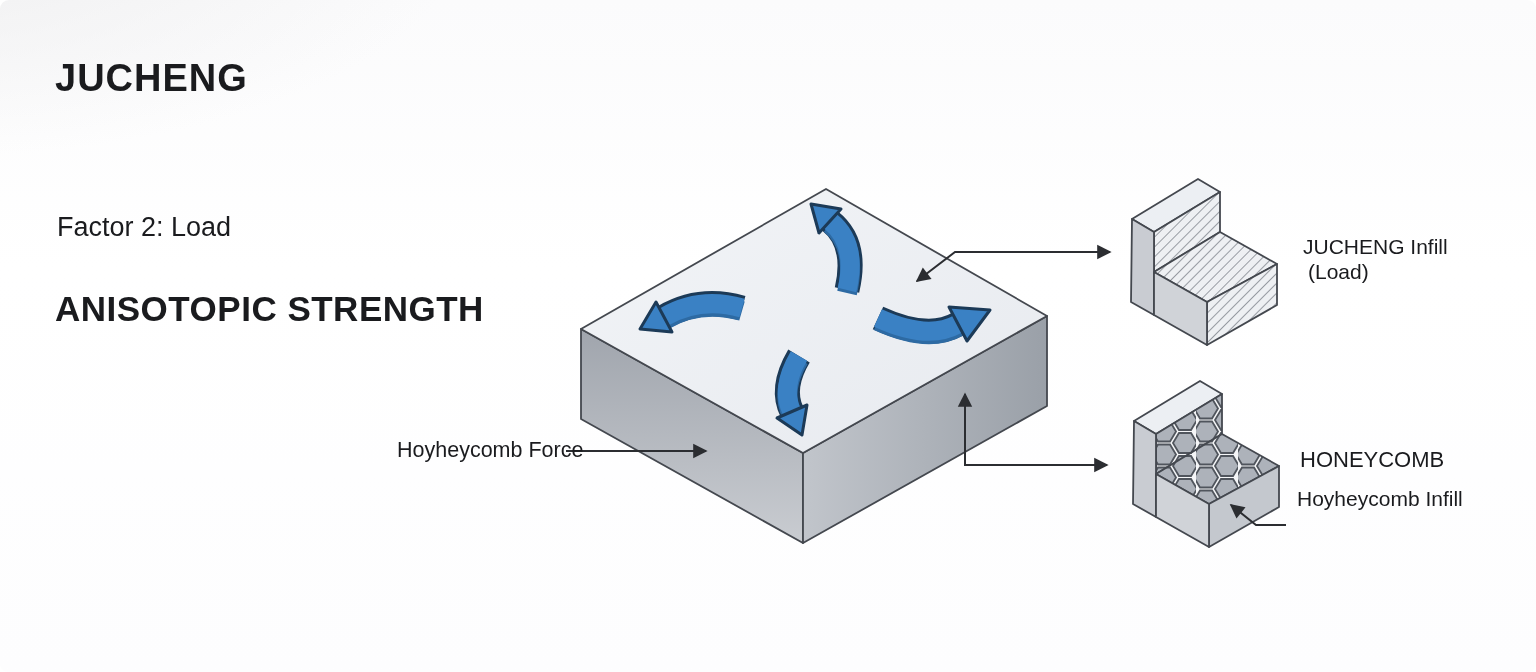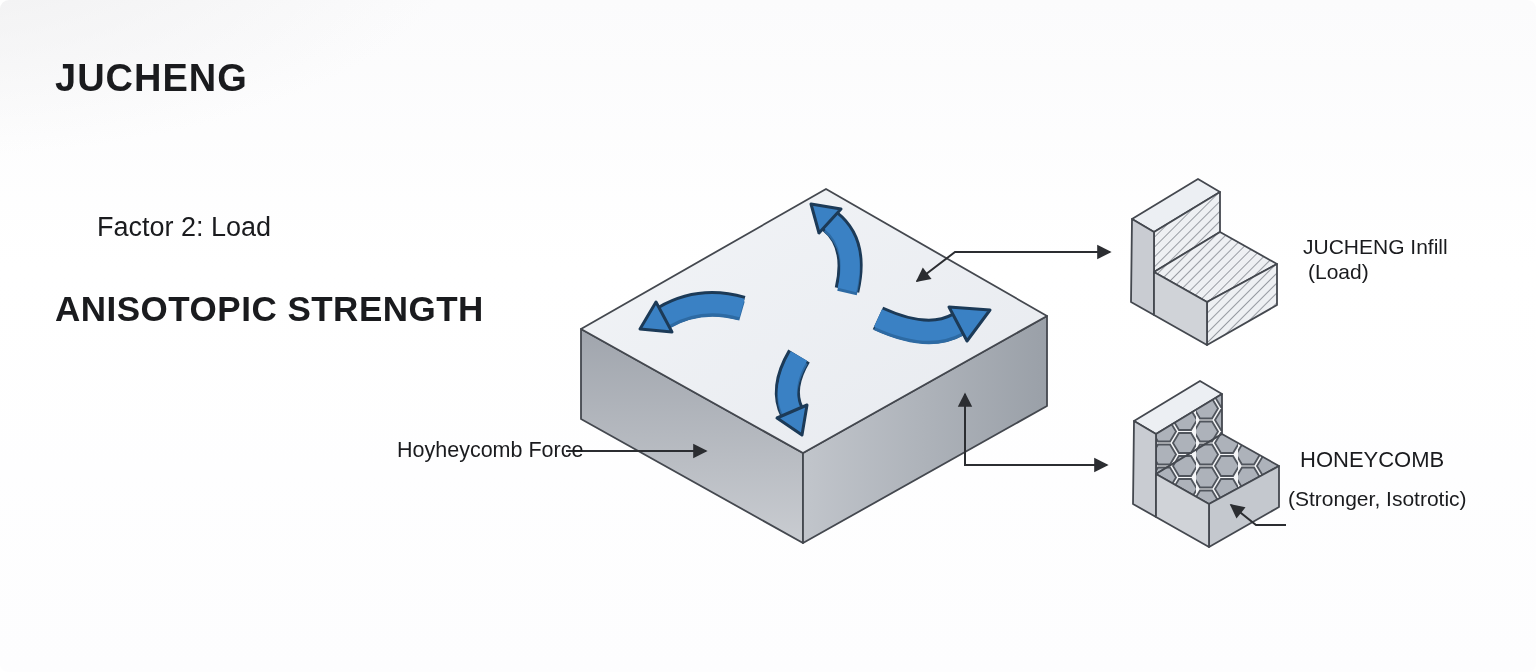--- a/index.html
+++ b/index.html
@@ -18,21 +18,21 @@
       radial-gradient(1200px 500px at -5% -10%, #efeff0 0%, rgba(255,255,255,0) 45%),
       linear-gradient(180deg,#fbfbfc 0%,#ffffff 40%,#fdfdfe 100%);
     border-radius: 9px;
   }
   .logo{
     position:absolute;left:55px;top:57px;
     font-size:38px;font-weight:800;letter-spacing:1px;color:var(--ink);
   }
   .kicker{
     position:absolute;left:57px;top:212px;
-    font-size:27px;font-weight:400;color:var(--ink);margin-left:40px;
+    font-size:27px;font-weight:400;color:var(--ink);
   }
   .title{
     position:absolute;left:55px;top:289px;
     font-size:35px;font-weight:700;letter-spacing:.5px;color:var(--ink);text-align:right;
   }
   .diagram-svg{position:absolute;left:0;top:0;width:1536px;height:672px;}
   .lbl{position:absolute;color:var(--ink);font-size:21px;line-height:25px;}
   .lbl-force{left:397px;top:438px;font-size:21.5px;}
   .lbl-linear{left:1303px;top:234px;}
   .lbl-linear .l2{margin-left:5px;}
@@ -150,16 +150,16 @@
   <div class="lbl lbl-force">Hoyheycomb Force</div>
 
   <div class="lbl lbl-linear">
     <div class="l1">JUCHENG Infill</div>
     <div class="l2">(Load)</div>
   </div>
 
   <div class="lbl lbl-honeycomb-heading">HONEYCOMB</div>
 
   <div class="lbl lbl-honeycomb">
-    <div class="l2">(Stronger, Isotrotic)</div>
+    <div class="l1">Hoyheycomb Infill</div>
   </div>
 
 </div>
 
 </body></html>

